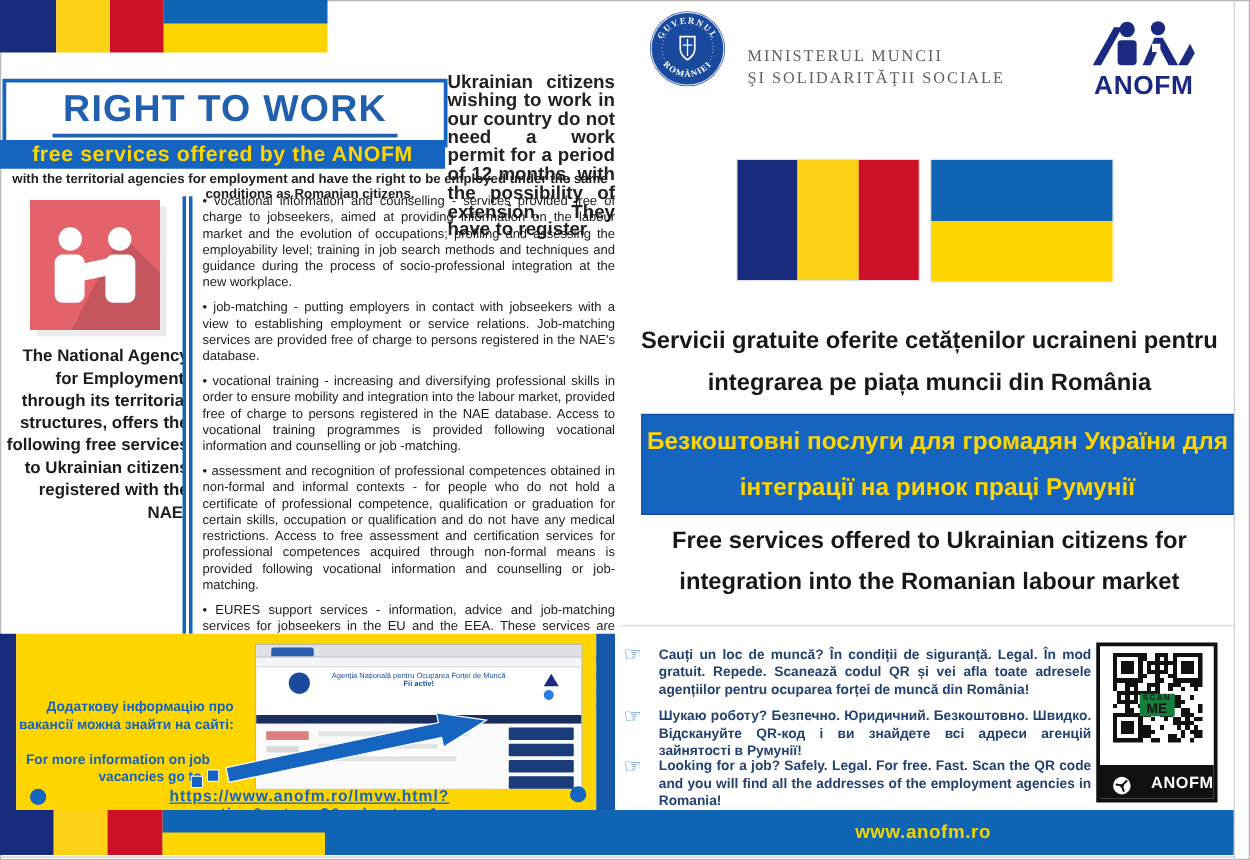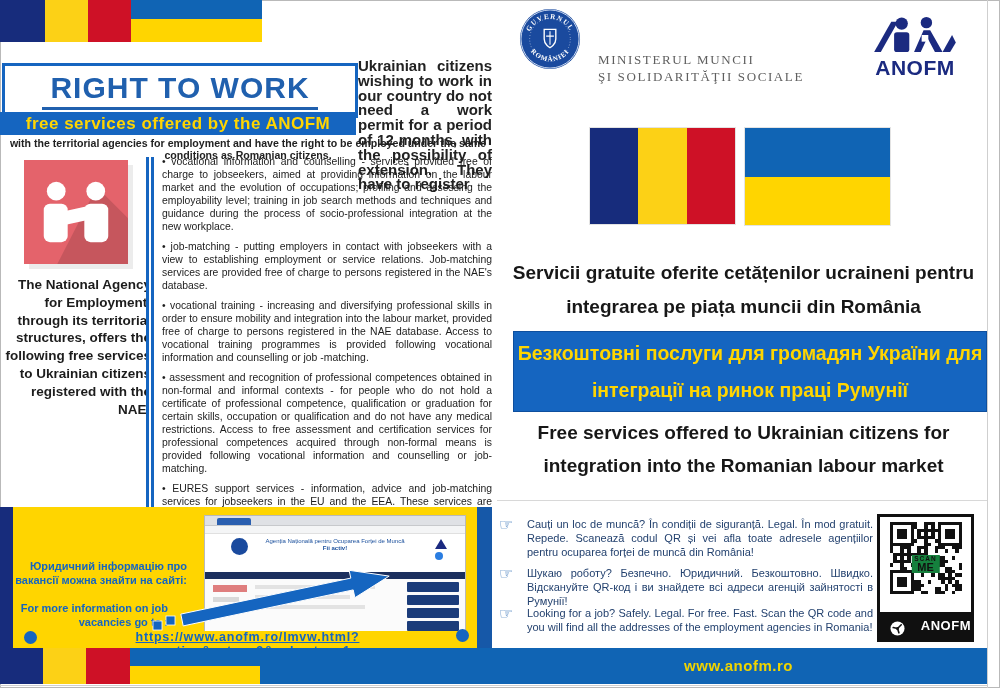--- a/index.html
+++ b/index.html
@@ -31,21 +31,21 @@
   .vsep{left:146px;top:157px;width:8px;height:350px;
         background:linear-gradient(90deg,#1565c0 0 3px,#fff 3px 5px,#1565c0 5px 8px);}
 
   
   .services{left:162px;top:155px;width:330px;}
   .svc{margin:0 0 7px 0;font-size:10.4px;line-height:13px;color:#1c1c1c;text-align:justify;}
 
   
   .seal{left:519px;top:8px;width:62px;height:62px;}
   .ministry{left:598px;top:36px;width:220px;font-family:"Liberation Serif",serif;
-            color:#5f5f5f;font-size:13px;letter-spacing:1.6px;line-height:17px;margin-top:15px;}
+            color:#5f5f5f;font-size:13px;letter-spacing:1.6px;line-height:17px;}
   .anofm-logo{left:860px;top:16px;width:110px;text-align:center;}
   .anofm-word{font-size:21px;font-weight:bold;color:#1b2a80;letter-spacing:.5px;margin-top:-2px;}
 
   
   .ro-flag{left:590px;top:128px;width:145px;height:96px;display:flex;box-shadow:0 0 0 1px #e3e3e3;}
   .ro-flag div{flex:1;}
   .ua-flag{left:745px;top:128px;width:145px;height:97px;box-shadow:0 0 0 1px #e3e3e3;}
   .ua-flag .t{height:49px;background:#1064b4}.ua-flag .b{height:48px;background:#ffd500}
 
   
@@ -53,21 +53,21 @@
             text-align:center;line-height:34px;}
   .uk-box{left:513px;top:331px;width:474px;height:81px;background:#1565c0;
           box-shadow:inset 0 0 0 1px #0e4f9e;display:flex;align-items:center;justify-content:center;}
   .uk-box div{color:#ffd500;font-size:19.5px;font-weight:bold;text-align:center;line-height:37px;}
   .en-title{left:500px;top:416px;width:487px;font-size:19px;font-weight:bold;color:#171717;
             text-align:center;line-height:33px;}
   .hline{left:497px;top:500px;width:490px;height:1px;background:#d8d8d8;}
 
   
   .ib-icon{width:24px;font-size:16px;color:#2e6db5;line-height:16px;}
-  .ib-text{font-size:11px;line-height:14.2px;color:#24426f;font-weight:400;text-align:justify;width:346px;}
+  .ib-text{font-size:11px;line-height:14.2px;color:#24426f;font-weight:700;text-align:justify;width:346px;}
   .ib1{top:517px}.ib2{top:566px}.ib3{top:606px}
   .ibrow{left:499px;display:flex;gap:4px;}
 
   
   .qr-wrap{left:877px;top:514px;width:91px;height:122px;border:3px solid #101010;background:#fff;}
   .qr-wrap svg{display:block;margin:5px auto 0;}
   .qr-scan{position:absolute;left:50%;top:38px;transform:translateX(-50%);background:#15803d;
            padding:0 3px;text-align:center;}
   .qr-scan .l1{font-size:6.5px;font-weight:bold;color:#111;letter-spacing:1px;line-height:7px;}
   .qr-scan .l2{font-size:11px;font-weight:bold;color:#111;line-height:11px;}
@@ -386,21 +386,21 @@
         <circle cx="8" cy="8" r="1.6" fill="#101010"></circle>
         <path d="M8 8 L12 4 M8 8 L3.4 7 M8 8 L9.5 12.6" stroke="#101010" stroke-width="1.7" stroke-linecap="round"></path>
       </svg>
       <span>ANOFM</span>
     </div>
   </div>
 
   <div class="abs yb-left"></div>
   <div class="abs yb"></div>
   <div class="abs yb-right"></div>
-  <div class="yb-txt yb-uk">Юридичний інформацію про вакансії можна знайти на сайті:</div>
+  <div class="yb-txt yb-uk">Додаткову інформацію про вакансії можна знайти на сайті:</div>
   <div class="yb-txt yb-en">For more information on job vacancies go to :</div>
 
   <div class="abs shot">
     <div class="shot-chrome">
         <span class="shot-tab"></span>
       </div>
     <div class="shot-bm"></div>
     <div class="shot-header">
       <span class="shot-seal"></span>
       <div class="shot-tt">

